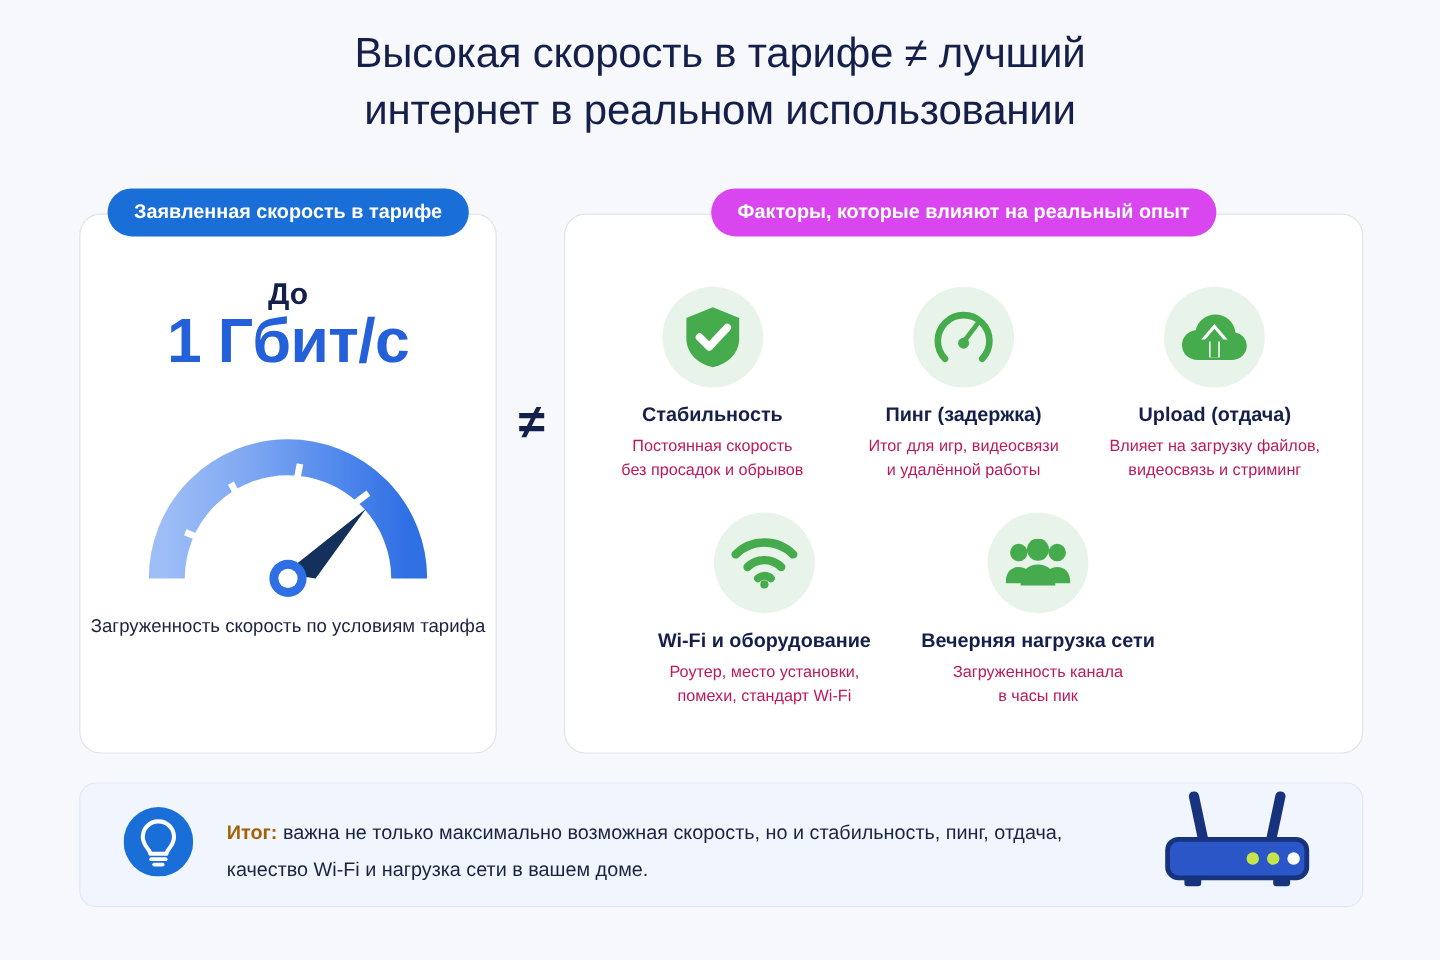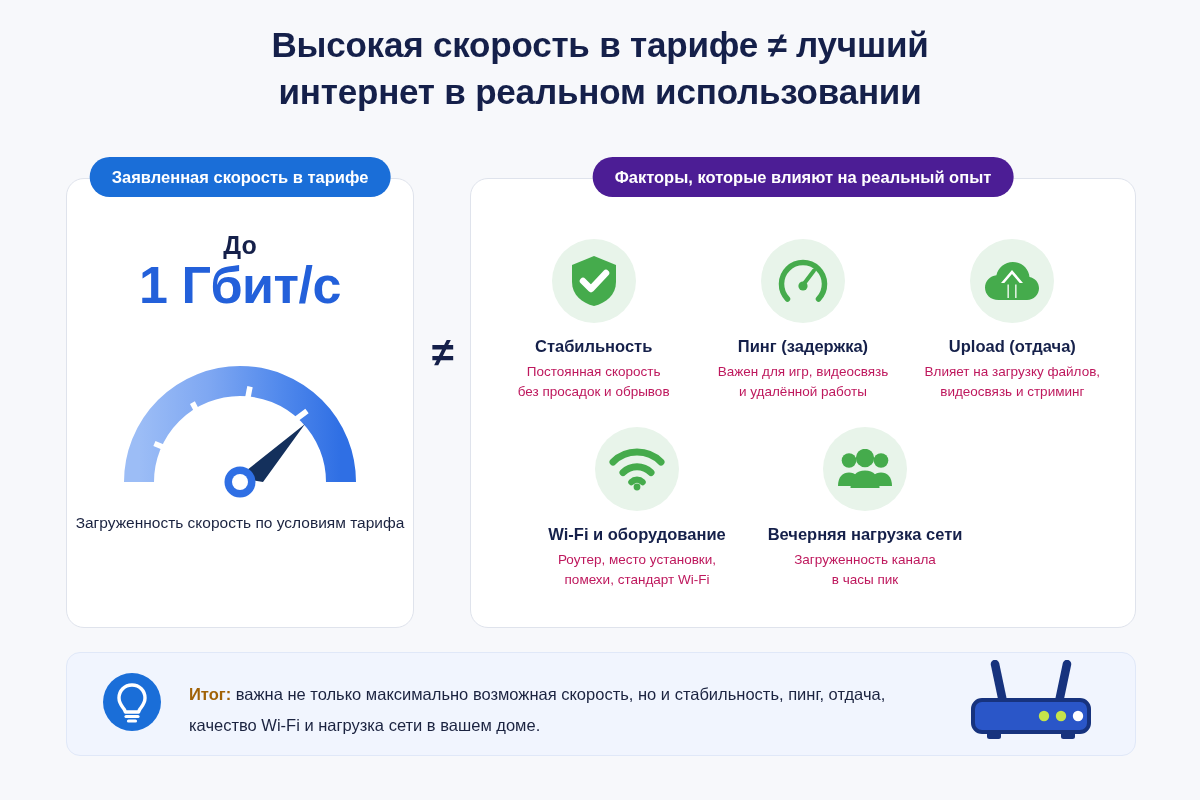--- a/index.html
+++ b/index.html
@@ -19,21 +19,21 @@
   }
 
   
   .title {
     position: absolute;
     top: 22px;
     left: 0;
     width: 1200px;
     text-align: center;
     font-size: 35px;
-    font-weight: bold;
+    font-weight: normal;
     line-height: 1.33;
     color: #15204a;
     letter-spacing: -0.2px;
   }
   .title .line { display: block; white-space: nowrap; }
 
   
   .panel {
     position: absolute;
     background: #ffffff;
@@ -51,21 +51,21 @@
     display: flex;
     align-items: center;
     justify-content: center;
     color: #ffffff;
     font-size: 16.5px;
     font-weight: bold;
     white-space: nowrap;
     padding: 0 22px;
   }
   #badge-left  { left: 50%; transform: translateX(-50%); background: #1a6ed8; }
-  #badge-right { left: 50%; transform: translateX(-50%); background: #4c1d95; }
+  #badge-right { left: 50%; transform: translateX(-50%); background: #d946ef; }
 
   
   .tariff-prefix {
     position: absolute;
     top: 52px; left: 0; width: 100%;
     text-align: center;
     font-size: 25px;
     font-weight: bold;
     color: #15204a;
   }
@@ -257,21 +257,21 @@
     <div class="factor">
       <div class="factor-icon-circle">
         <svg width="52" height="52" viewBox="0 0 52 52">
           <path d="M10.5 44 A 21.5 21.5 0 1 1 41.5 44" fill="none" stroke="#45ab4c" stroke-width="5.5" stroke-linecap="round"></path>
           <line x1="26" y1="30" x2="37" y2="15.5" stroke="#45ab4c" stroke-width="4" stroke-linecap="round"></line>
           <circle cx="26" cy="31" r="4.6" fill="#45ab4c"></circle>
         </svg>
       </div>
       <div class="factor-title">Пинг (задержка)</div>
       <div class="factor-desc">
-        <span class="l">Важен для игр, видеосвязь</span>
+        <span class="l">Итог для игр, видеосвязи</span>
         <span class="l">и удалённой работы</span>
       </div>
     </div>
 
     <div class="factor">
       <div class="factor-icon-circle">
         <svg width="56" height="46" viewBox="0 0 56 46">
           <path d="M14.5 42 C6.5 42 1 36.5 1 29.5 C1 23 6 17.8 12.4 17.2
                    C14 9.5 20.9 4 28.9 4 C37.6 4 44.8 10.6 45.5 19
                    C51 20 55 24.6 55 30.2 C55 36.6 49.8 42 43 42 Z" fill="#45ab4c"></path>

